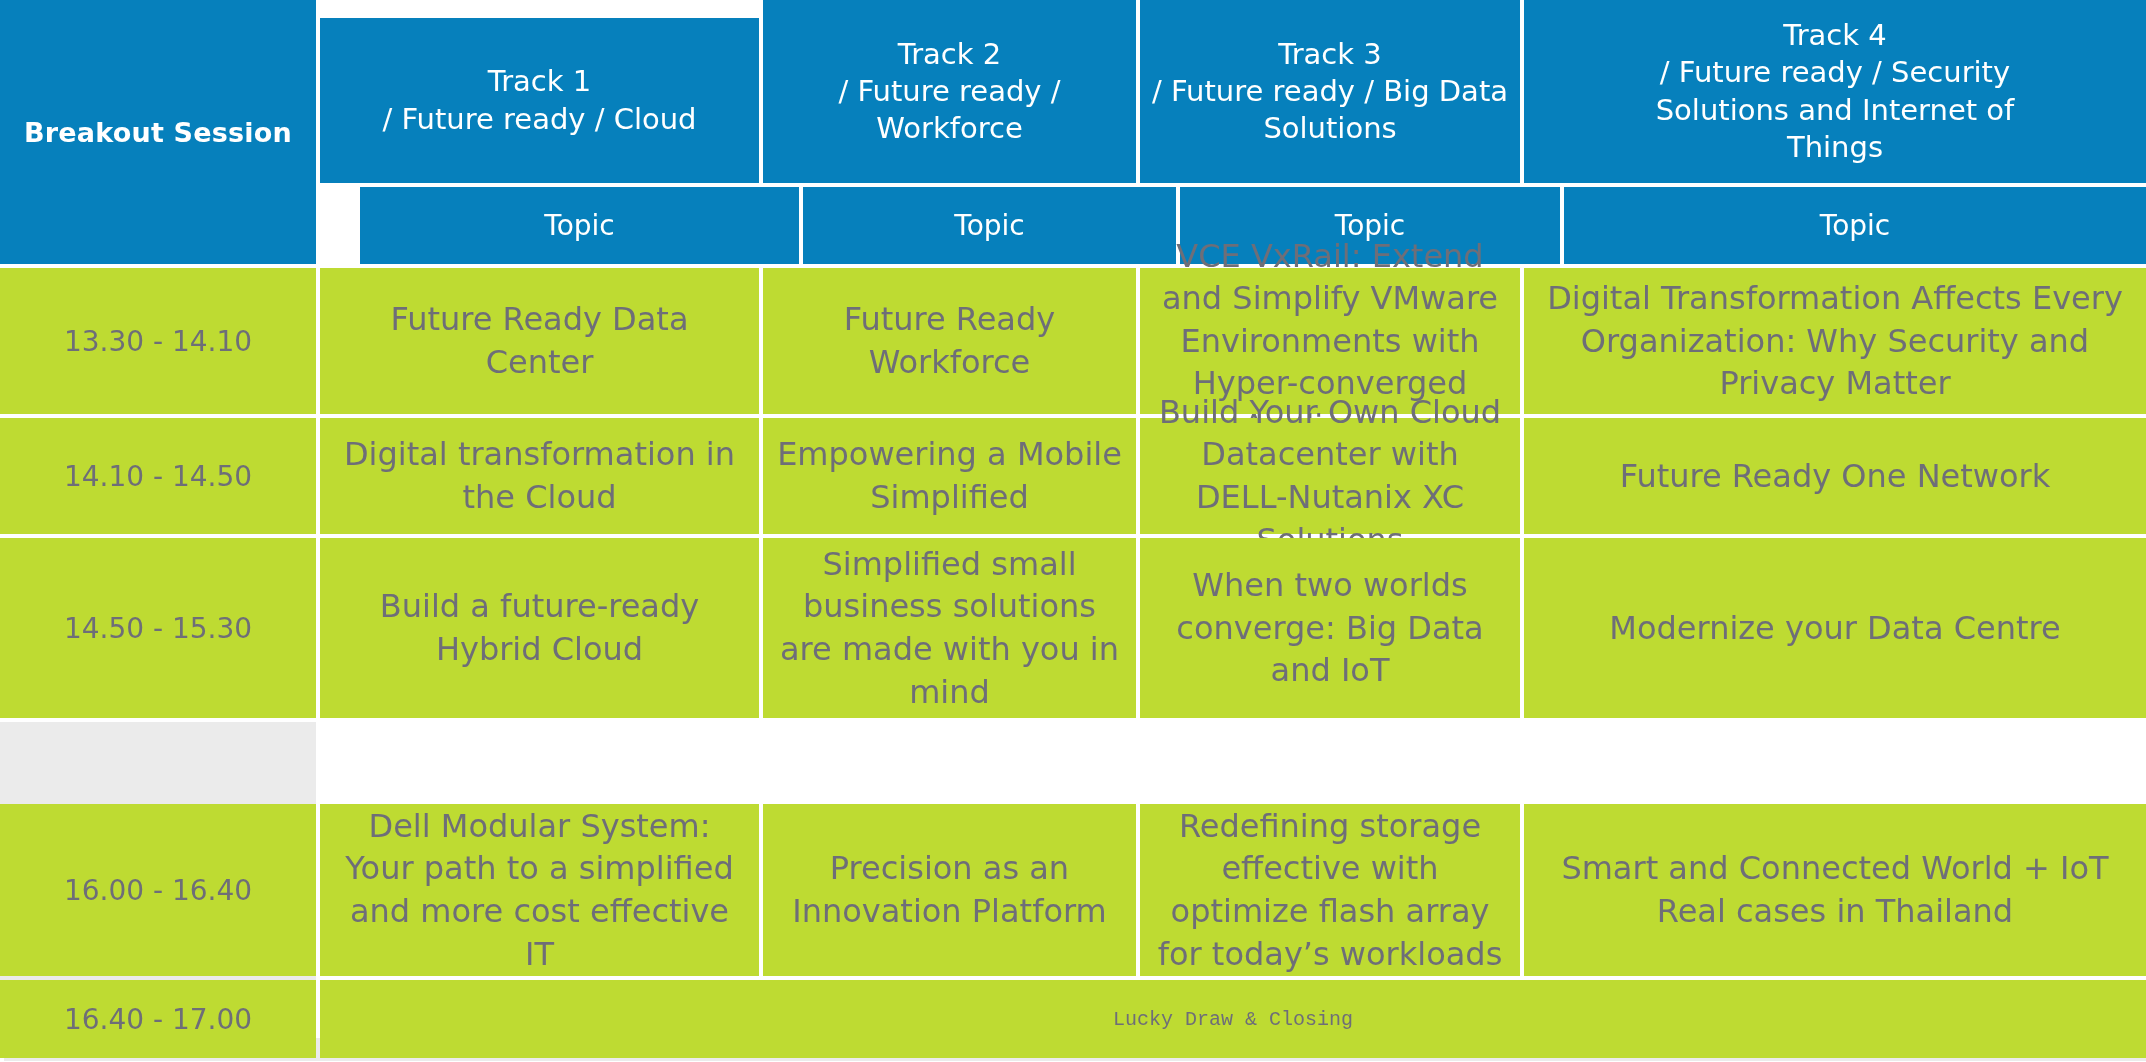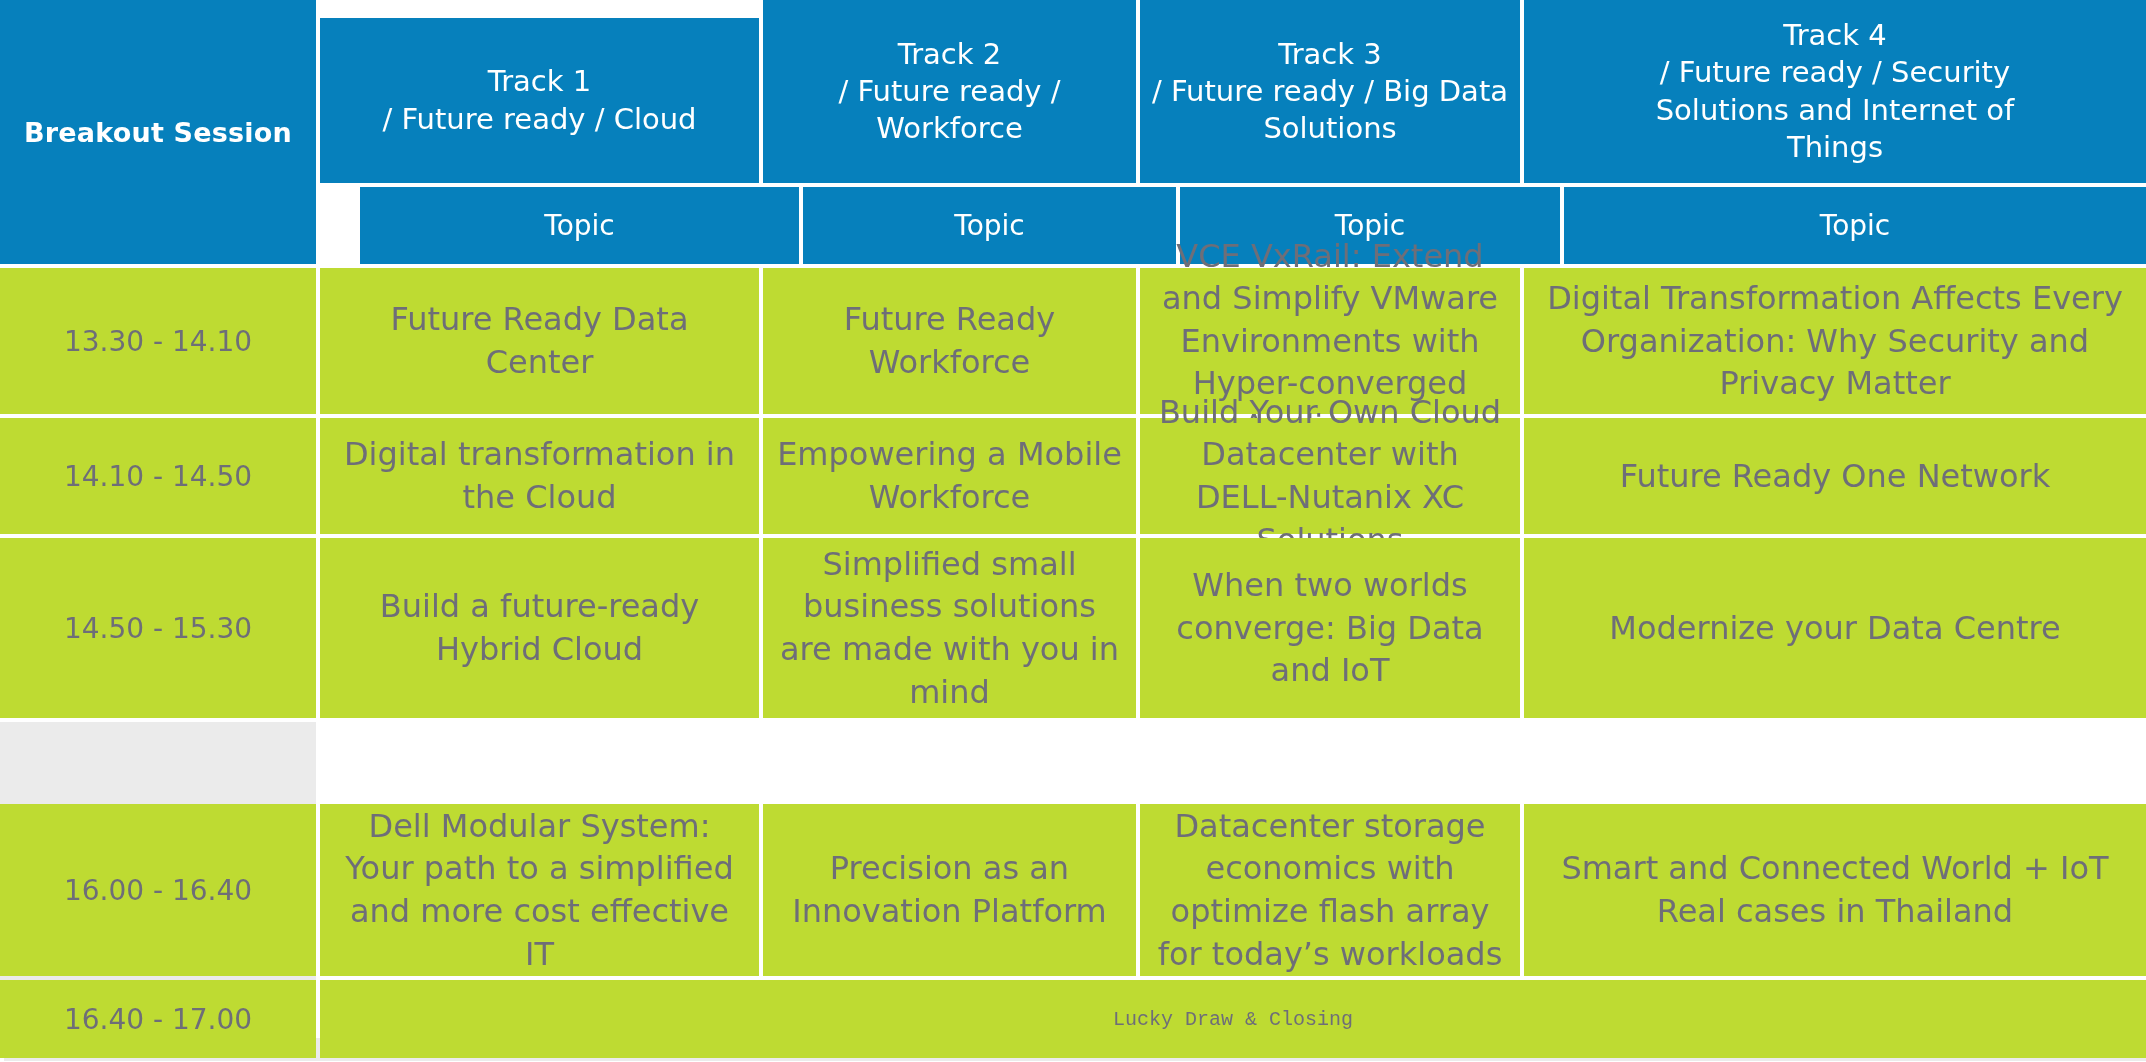--- a/index.html
+++ b/index.html
@@ -190,21 +190,21 @@
       <div class="cell green c2">Future Ready Workforce</div>
       <div class="cell green c3">VCE VxRail: Extend and Simplify VMware Environments with Hyper-converged Appliances</div>
       <div class="cell green c4">Digital Transformation Affects Every Organization: Why Security and Privacy Matter</div>
     </div>
   </div>
 
   <div class="row r-h2">
     <div class="time-cell green">14.10 - 14.50</div>
     <div class="cells-wrap">
       <div class="cell green c1">Digital transformation in the Cloud</div>
-      <div class="cell green c2">Empowering a Mobile Workforce</div>
+      <div class="cell green c2">Empowering a Mobile Simplified</div>
       <div class="cell green c3">Build Your Own Cloud Datacenter with DELL-Nutanix XC Solutions</div>
       <div class="cell green c4">Future Ready One Network</div>
     </div>
   </div>
 
   <div class="row r-h3">
     <div class="time-cell green">14.50 - 15.30</div>
     <div class="cells-wrap">
       <div class="cell green c1">Build a future-ready Hybrid Cloud</div>
       <div class="cell green c2">Simplified small business solutions are made with you in mind</div>
@@ -218,21 +218,21 @@
     <div class="cells-wrap">
       <div class="full-span grey">Coffee Break</div>
     </div>
   </div>
 
   <div class="row r-h5">
     <div class="time-cell green">16.00 - 16.40</div>
     <div class="cells-wrap">
       <div class="cell green c1">Dell Modular System: Your path to a simplified and more cost effective IT</div>
       <div class="cell green c2">Precision as an Innovation Platform</div>
-      <div class="cell green c3">Datacenter storage economics with optimize flash array for today’s workloads</div>
+      <div class="cell green c3">Redefining storage effective with optimize flash array for today’s workloads</div>
       <div class="cell green c4">Smart and Connected World + IoT Real cases in Thailand</div>
     </div>
   </div>
 
   <div class="row r-h6">
     <div class="time-cell green">16.40 - 17.00</div>
     <div class="cells-wrap">
       <div class="full-span green">Lucky Draw &amp; Closing</div>
     </div>
   </div>

